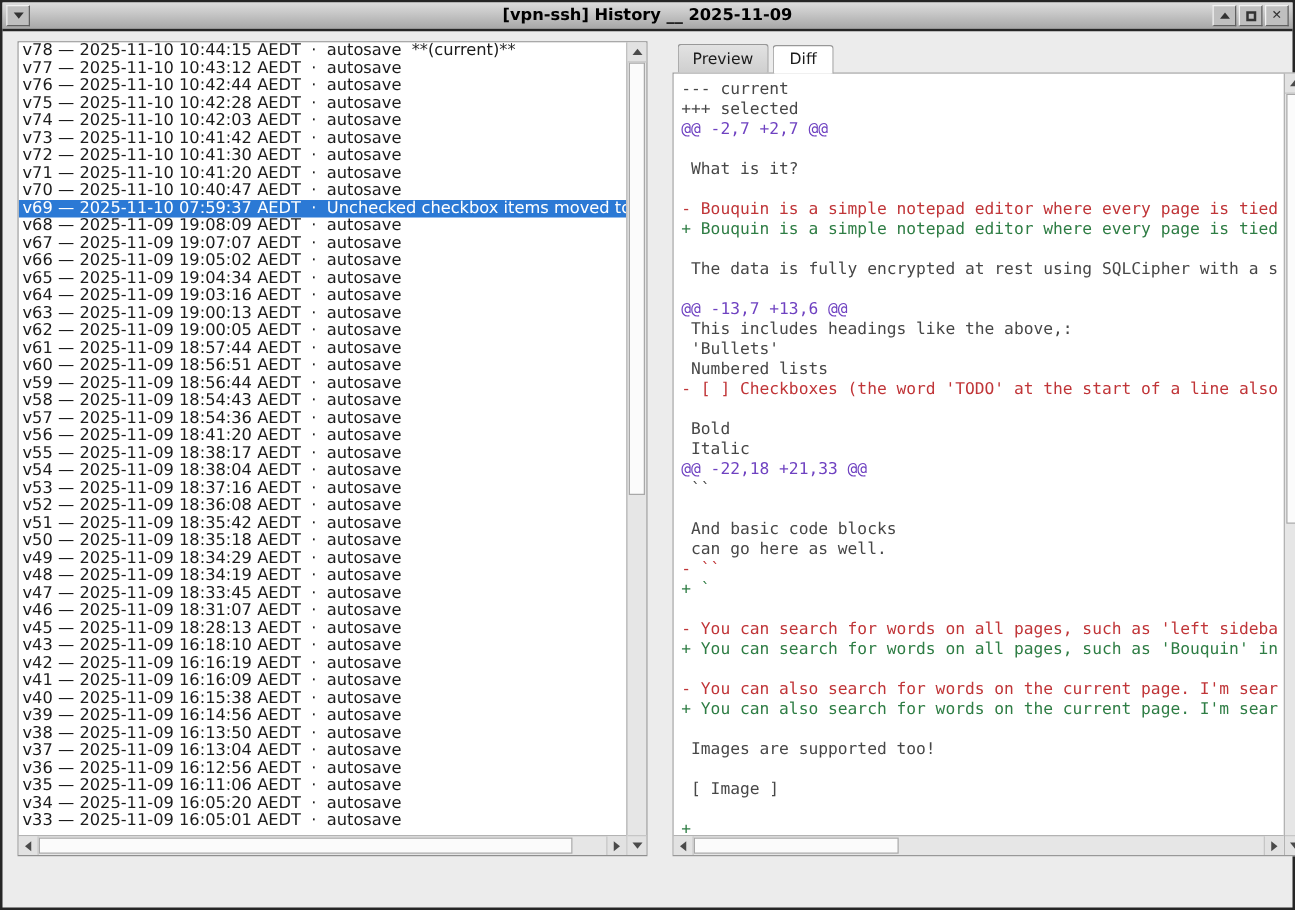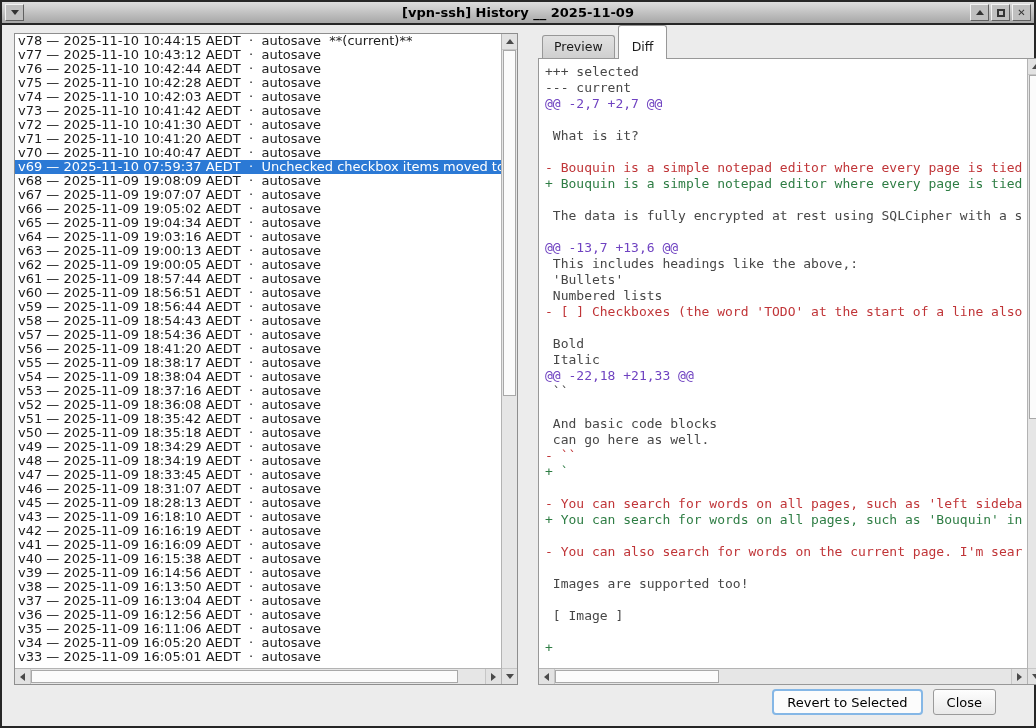--- a/index.html
+++ b/index.html
@@ -106,21 +106,21 @@
     font-size: 12.5px; color: #1a1a1a;
     background: linear-gradient(#e2e2e2, #cfcfcf);
     border: 1px solid #989898; border-bottom: none;
     border-radius: 3px 3px 0 0;
     padding: 3px 11px 4px 11px;
     margin-right: 3px;
     cursor: default;
   }
   .tab.active {
     background: #ffffff;
-    padding: 13px 13px 5px 13px;
+    padding: 2px 13px 5px 13px;
     margin-bottom: -1px;
   }
   .pane {
     height: 627px;
     border: 1px solid #989898; background: #fff;
     display: grid; grid-template-columns: 1fr 16px; grid-template-rows: 1fr 16px;
     position: relative; z-index: 1;
   }
   .diff-view {
     grid-column: 1; grid-row: 1;
@@ -253,22 +253,22 @@
     </div>
 
     <div class="notebook">
       <div class="tabbar">
         <div class="tab">Preview</div>
         <div class="tab active">Diff</div>
       </div>
 
       <div class="pane">
         <div class="diff-view">
+            <div class="diff-line header">--- current</div>
             <div class="diff-line header">+++ selected</div>
-            <div class="diff-line header">--- current</div>
             <div class="diff-line hunk">@@ -2,7 +2,7 @@</div>
             <div class="diff-line blank"> </div>
             <div class="diff-line context"> What is it?</div>
             <div class="diff-line blank"> </div>
             <div class="diff-line removed">- Bouquin is a simple notepad editor where every page is tied</div>
             <div class="diff-line added">+ Bouquin is a simple notepad editor where every page is tied</div>
             <div class="diff-line blank"> </div>
             <div class="diff-line context"> The data is fully encrypted at rest using SQLCipher with a s</div>
             <div class="diff-line blank"> </div>
             <div class="diff-line hunk">@@ -13,7 +13,6 @@</div>
@@ -284,20 +284,21 @@
             <div class="diff-line blank"> </div>
             <div class="diff-line context"> And basic code blocks</div>
             <div class="diff-line context"> can go here as well.</div>
             <div class="diff-line removed">- ``</div>
             <div class="diff-line added">+ `</div>
             <div class="diff-line blank"> </div>
             <div class="diff-line removed">- You can search for words on all pages, such as 'left sideba</div>
             <div class="diff-line added">+ You can search for words on all pages, such as 'Bouquin' in</div>
             <div class="diff-line blank"> </div>
             <div class="diff-line removed">- You can also search for words on the current page. I'm sear</div>
+            <div class="diff-line added">+ You can also search for words on the current page. I'm sear</div>
             <div class="diff-line blank"> </div>
             <div class="diff-line context"> Images are supported too!</div>
             <div class="diff-line blank"> </div>
             <div class="diff-line context"> [ Image ]</div>
             <div class="diff-line blank"> </div>
             <div class="diff-line added">+</div>
           </div>
 
         <div class="vscroll">
           <div class="sb-arrow">
@@ -318,19 +319,15 @@
           <div class="sb-track">
             <div class="sb-thumb-h thumb-36"></div>
           </div>
           <div class="sb-arrow">
             <span class="tri-right"></span>
           </div>
         </div>
       </div>
     </div>
 
-    <div class="dialog-buttons">
-      <button class="btn default">Revert to Selected</button>
-      <button class="btn">Close</button>
-    </div>
 
   </div>
 </div>
 
 </body></html>

